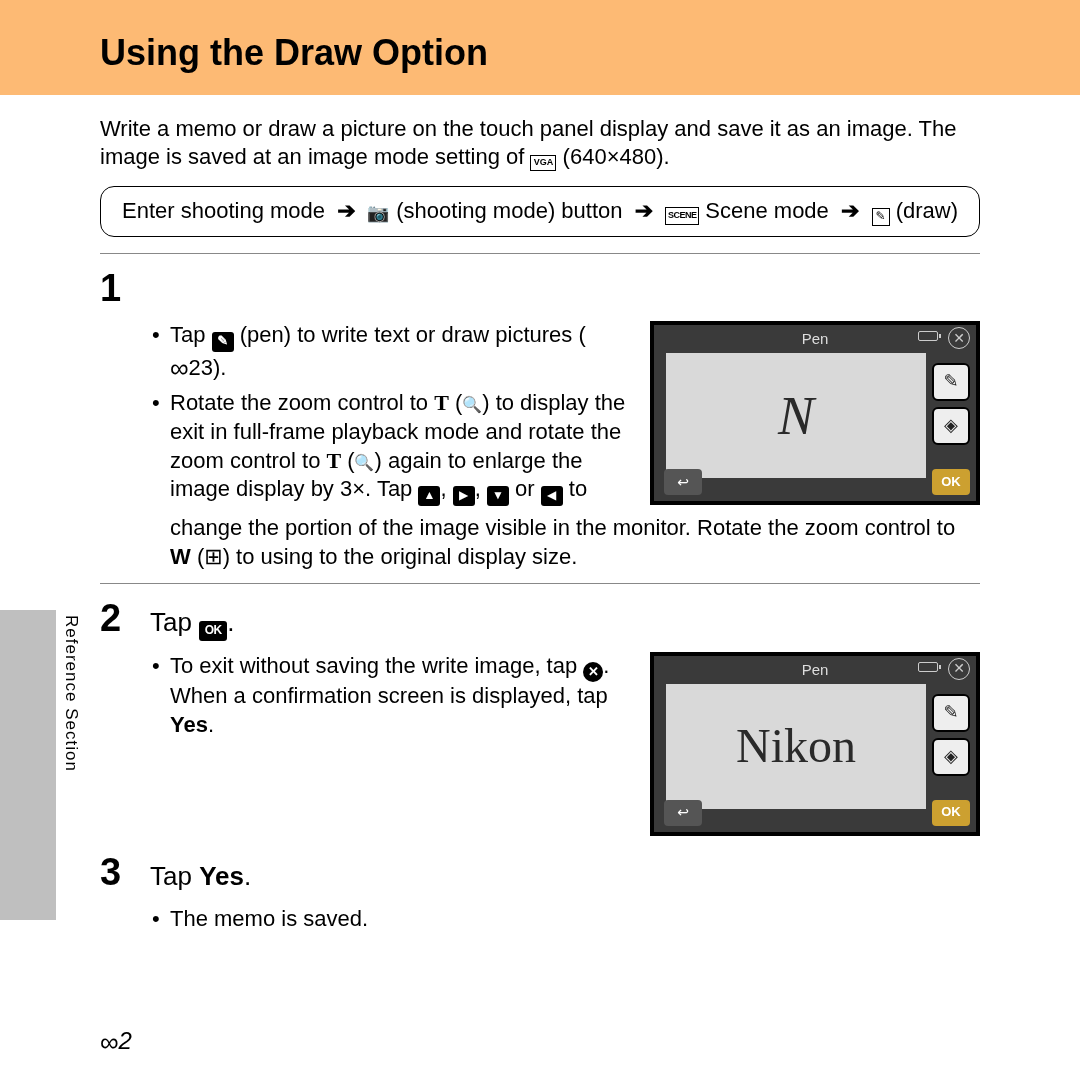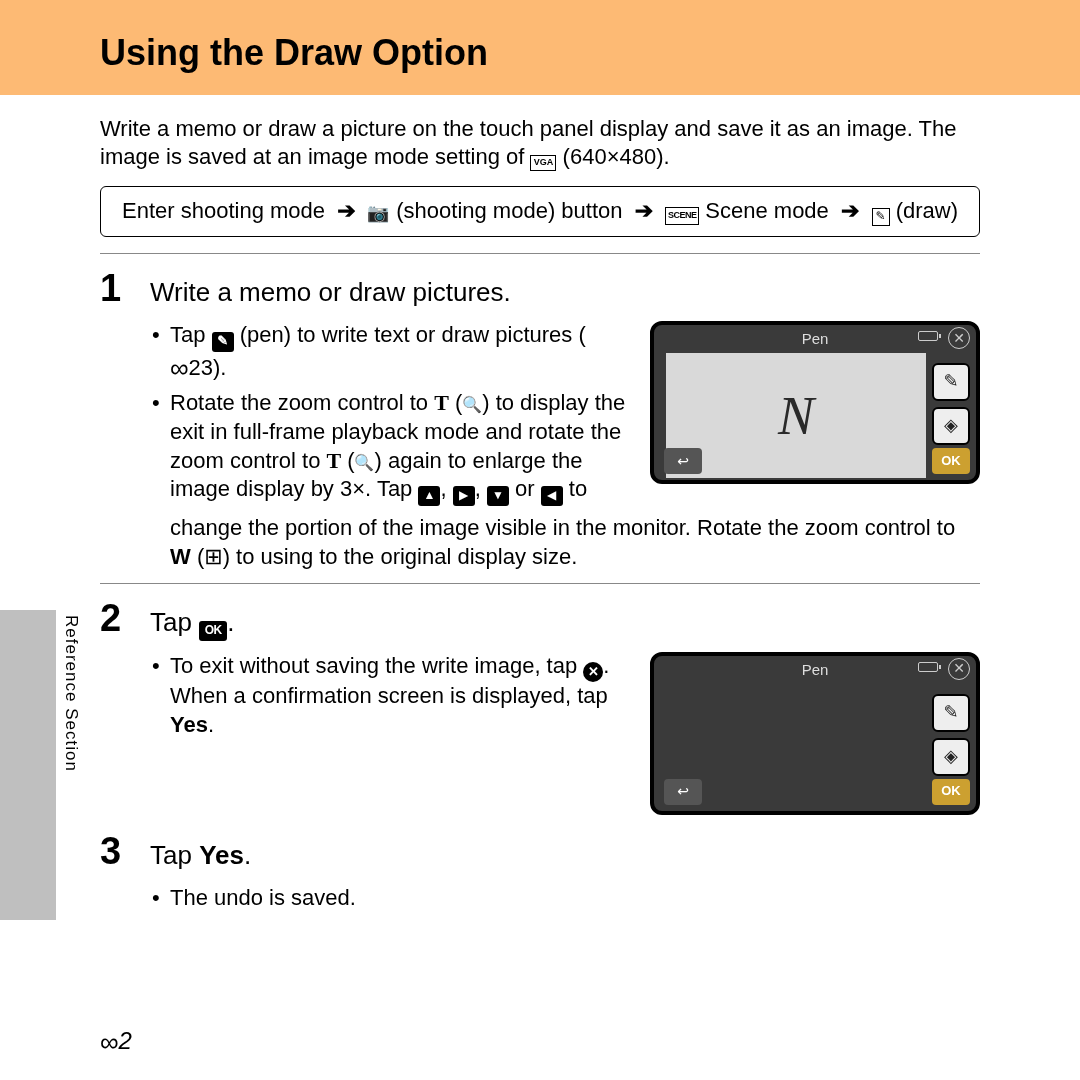--- a/index.html
+++ b/index.html
@@ -20,21 +20,21 @@
   .header h1 {
     font-size: 36px;
     font-weight: 800;
   }
   .content {
     padding: 20px 100px 0 100px;
   }
   .intro p { margin-bottom: 14px; }
   .nav-box {
     border: 1px solid #000;
-    border-radius: 6px;
+    border-radius: 14px;
     padding: 10px 20px;
     margin-top: 6px;
     margin-bottom: 16px;
     text-align: center;
     font-size: 22px;
   }
   .divider {
     border: none;
     border-top: 1px solid #888;
     margin: 0 0 10px 0;
@@ -158,24 +158,24 @@
     border: 1px solid #000;
     width: 26px;
     height: 16px;
     font-size: 9px;
     font-weight: bold;
     vertical-align: -1px;
   }
   .arrow { font-weight: bold; margin: 0 6px; }
   .screenshot {
     width: 330px;
-    height: 163px;
+    height: 184px;
     background: #3a3a3a;
     border: 4px solid #000;
-    border-radius: 12px;
+    border-radius: 0;
     position: relative;
     flex-shrink: 0;
   }
   .scr-title {
     position: absolute;
     top: 4px;
     left: 0;
     right: 0;
     text-align: center;
     color: #ddd;
@@ -316,21 +316,20 @@
     <span class="arrow">➔</span>
     <span class="draw-box-icon">✎</span>
     <span> (draw)</span>
   </div>
 
   <hr class="divider">
 
   <div class="step">
     <div class="step-head">
       <div class="step-num">1</div>
-      <div class="step-title">Write a memo or draw pictures.</div>
     </div>
     <div class="step-row">
       <div class="step-body">
         <ul>
           <li>
             <span>Tap </span>
             <span class="icon-sm">✎</span>
             <span> (pen) to write text or draw pictures (</span>
             <span class="infinity">∞</span><span>23).</span>
           </li>
@@ -382,38 +381,39 @@
             <span>To exit without saving the write image, tap </span>
             <span class="icon-x-circle">✕</span><span>. When a confirmation screen is displayed, tap </span>
             <span class="bold">Yes</span><span>.</span>
           </li>
         </ul>
       </div>
       <div class="screenshot">
         <div class="scr-title">Pen</div>
         <div class="scr-bat"></div>
         <div class="scr-close">✕</div>
+        <div class="scr-canvas big">Nikon</div>
         <div class="scr-tool pen">✎</div>
         <div class="scr-tool eraser">◈</div>
         <div class="scr-btm back">↩</div>
         <div class="scr-btm ok">OK</div>
       </div>
     </div>
   </div>
 
   <div class="step">
     <div class="step-head">
       <div class="step-num">3</div>
       <div class="step-title">
         <span>Tap </span><span class="bold">Yes</span><span>.</span>
       </div>
     </div>
     <div class="step-body">
       <ul>
-        <li>The undo is saved.</li>
+        <li>The memo is saved.</li>
       </ul>
     </div>
   </div>
 
 </div>
 
 <div class="page-num">
   <span class="infinity">∞</span><span>2</span>
 </div>
 

